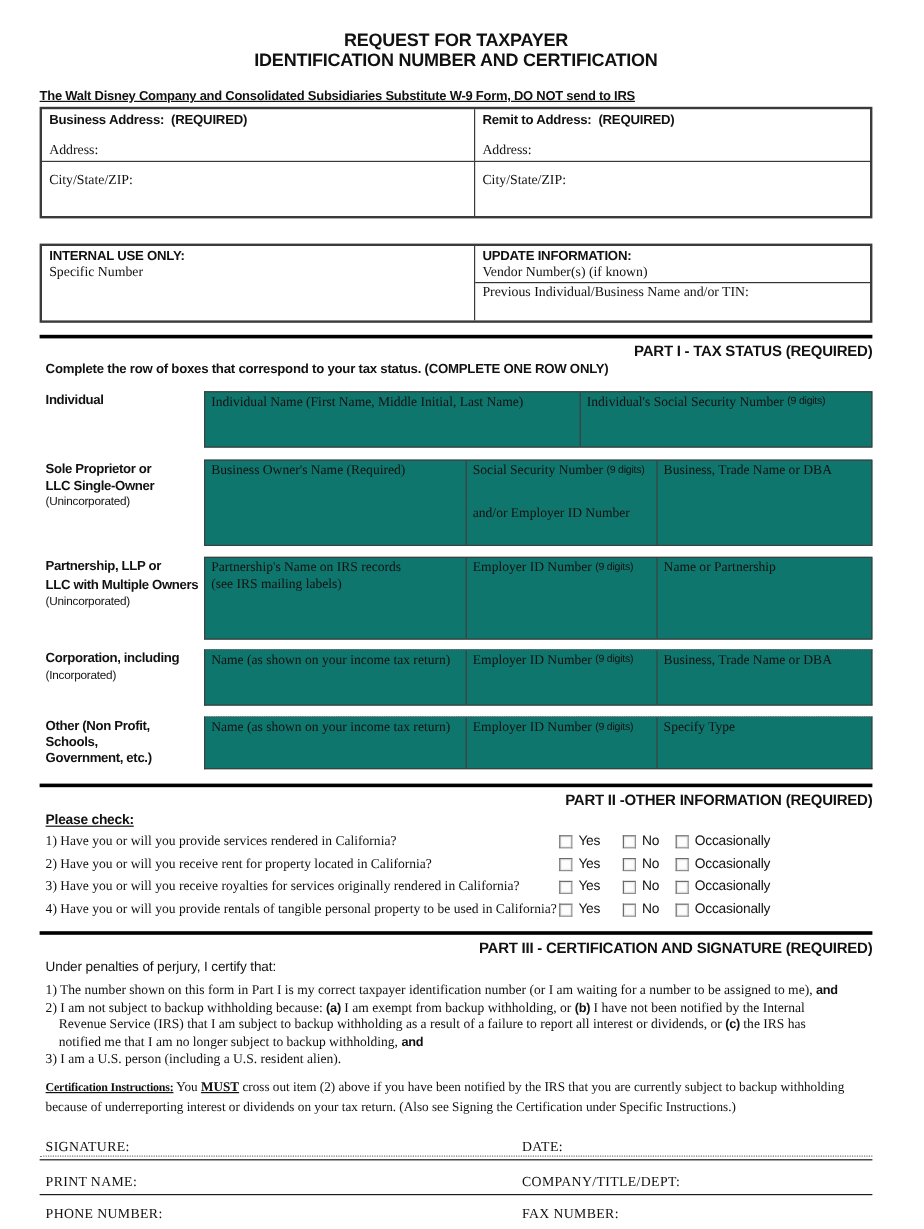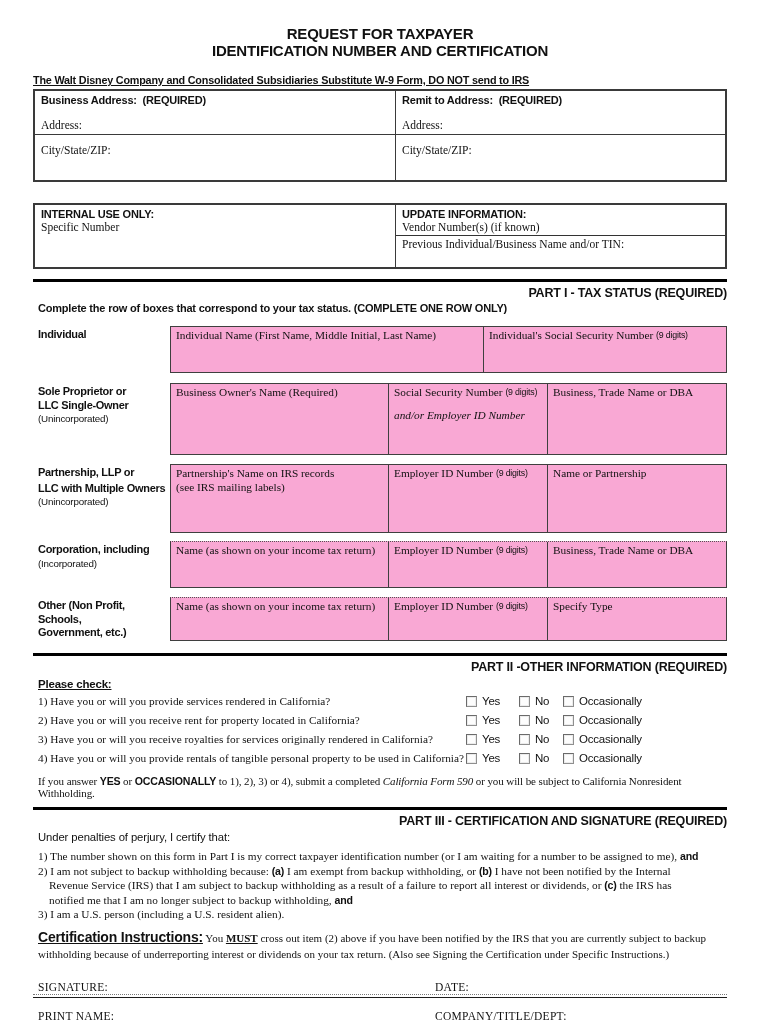--- a/index.html
+++ b/index.html
@@ -47,30 +47,30 @@
 
   
   .rule { border-top: 3px solid #000; }
   .part-heading { font-weight: bold; font-size: 12.5px; letter-spacing: -0.2px; padding-left: 5px; text-align: right; }
   .part-sub { font-weight: bold; font-size: 11px; letter-spacing: -0.2px; padding-left: 5px; margin-top: 2px; }
 
   
   .p1row { display: flex; align-items: stretch; }
   .p1label { width: 137px; padding: 2px 4px 0 5px; font-weight: bold; font-size: 11px; line-height: 13.5px; letter-spacing: -0.3px; }
   .p1label .sub { font-weight: normal; font-size: 9.8px; letter-spacing: -0.2px; }
-  .p1table { flex: 1; border: 1.5px solid #3f3f3f; display: flex; background: #f9a8d4; }
+  .p1table { flex: 1; border: 1.5px solid #3f3f3f; display: flex; background: #0f766e; }
   .p1table.dotted-top { border-top-style: dotted; border-top-color: #555; }
   .p1cell { padding: 2px 5px; font-family: "Liberation Serif", serif; font-size: 11.3px; }
   .p1cell + .p1cell { border-left: 1.2px solid #3f3f3f; }
   .digits { font-family: "Liberation Sans", sans-serif; font-size: 8.8px; position: relative; top: -1px; letter-spacing: -0.2px; }
   .r1c1 { width: 312px; } .r1c2 { flex: 1; }
   .rc1 { width: 217px; } .rc2 { width: 159px; } .rc3 { flex: 1; }
   .h47 { height: 47px; } .h72 { height: 72px; } .h69 { height: 69px; } .h44 { height: 44px; }
   .line2 { margin-top: 2px; }
-  .gap-line { margin-top: 11px; font-style: italic; }
+  .gap-line { margin-top: 24px; }
 
   
   .please-check { font-weight: bold; font-size: 11.5px; letter-spacing: -0.2px; text-decoration: underline; padding-left: 5px; margin-top: 4px; }
   .q-row { display: flex; align-items: flex-start; margin-top: 3px; height: 16px; }
   .q-text { width: 433px; font-family: "Liberation Serif", serif; font-size: 11.3px; padding-left: 5px; }
   .opts { display: flex; }
   .opt { display: flex; align-items: center; }
   .opt-yes { width: 53px; } .opt-no { width: 44px; }
   .cb {
     width: 11px; height: 11px; background: #fdfdfd;
@@ -81,21 +81,21 @@
   .opt-label { font-size: 11.5px; letter-spacing: -0.2px; margin-left: 5px; }
   .p2-footer { margin-top: 7px; font-family: "Liberation Serif", serif; font-size: 11px; padding-left: 5px; letter-spacing: -0.1px; }
   .bsans { font-family: "Liberation Sans", sans-serif; font-weight: bold; font-size: 10.6px; letter-spacing: -0.2px; }
   .isans { font-style: italic; }
 
   
   .p3-intro { font-size: 11.3px; letter-spacing: -0.1px; padding-left: 5px; margin-top: 3px; }
   .p3-item { font-family: "Liberation Serif", serif; font-size: 11.3px; line-height: 14.5px; padding-left: 5px; }
   .p3-item .cont { display: block; padding-left: 11px; }
   .cert { margin-top: 7px; padding-left: 5px; font-family: "Liberation Serif", serif; font-size: 11px; line-height: 16.5px; }
-  .cert-label { font-family: Liberation Sans, sans-serif; font-weight: bold; font-size: 14px; text-decoration: underline; letter-spacing: -0.2px; text-align: right; }
+  .cert-label { font-family: Liberation Serif, serif; font-weight: bold; font-size: 10px; text-decoration: underline; letter-spacing: -0.2px; text-align: right; }
   .must { font-weight: bold; text-decoration: underline; }
 
   
   .sig-row { display: grid; grid-template-columns: 402px 1fr; position: relative; height: 29px; align-items: end; }
   .sig-label { font-family: "Liberation Serif", serif; font-size: 11.5px; letter-spacing: 0.3px; padding: 0 0 4px 5px; }
   .sig-solid { border-bottom: 1.2px solid #1a1a1a; }
   .sig-dotted::after { content: ""; position: absolute; left: 0; right: 0; bottom: 2px; border-top: 1px dotted #777; }
 
   .mt8 { margin-top: 8px; } .mt9 { margin-top: 9px; } .mt10 { margin-top: 10px; }
   .mt12 { margin-top: 12px; }
@@ -301,23 +301,20 @@
           <span class="cb"></span>
           <span class="opt-label">No</span>
         </span>
       <span class="opt">
           <span class="cb"></span>
           <span class="opt-label">Occasionally</span>
         </span>
     </div>
   </div>
 
-  <div class="p2-footer">
-    <span>If you answer </span><span class="bsans">YES</span><span> or </span><span class="bsans">OCCASIONALLY</span><span> to 1), 2), 3) or 4), submit a completed </span><span class="isans">California Form 590</span><span> or you will be subject to California Nonresident Withholding.</span>
-  </div>
 
   <div class="rule mt8"></div>
   <div class="part-heading" style="margin-top:4px">PART III - CERTIFICATION AND SIGNATURE (REQUIRED)</div>
   <div class="p3-intro">Under penalties of perjury, I certify that:</div>
 
   <div class="p3-item" style="margin-top:6px">
     <span>1) The number shown on this form in Part I is my correct taxpayer identification number (or I am waiting for a number to be assigned to me), </span><span class="bsans">and</span>
   </div>
   <div class="p3-item">
     <span>2) I am not subject to backup withholding because: </span><span class="bsans">(a)</span><span> I am exempt from backup withholding, or </span><span class="bsans">(b)</span><span> I have not been notified by the Internal</span>

